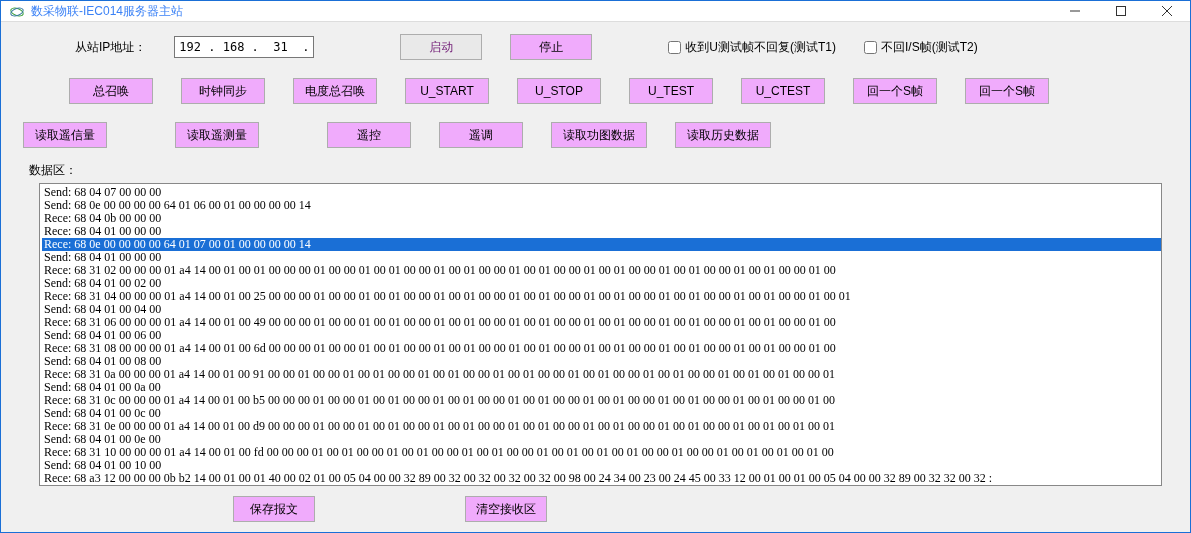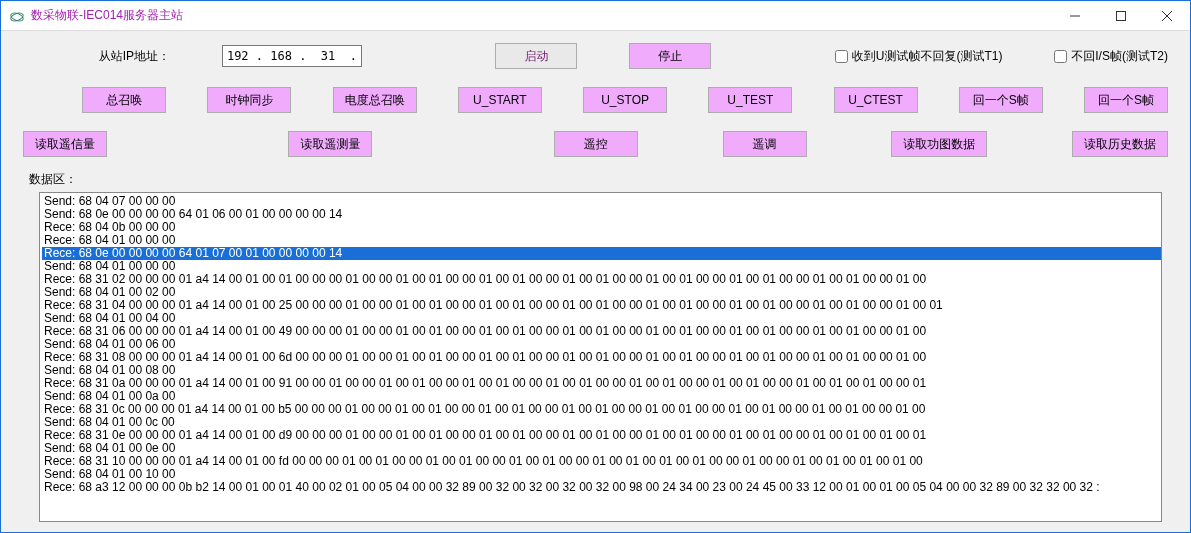--- a/index.html
+++ b/index.html
@@ -3,34 +3,34 @@
 <meta charset="utf-8">
 <style>
   * { box-sizing: border-box; margin: 0; padding: 0; }
   body { font-family: "Microsoft YaHei", "SimSun", Arial, sans-serif; font-size: 12px; background: #fff; }
   .window { width: 1191px; height: 533px; border: 1px solid #1a6fd6; display: flex; flex-direction: column; background: #f0f0f0; }
   .titlebar { height: 30px; background: #fff; display: flex; align-items: center; border-bottom: 1px solid #ddd; }
   .titlebar .icon { width: 16px; height: 16px; margin: 0 6px 0 8px; position: relative; }
   .titlebar .icon::before, .titlebar .icon::after { content:""; position:absolute; border:1px solid #3aa03a; border-radius:50%; }
   .titlebar .icon::before { width:12px; height:6px; left:1px; top:5px; transform:rotate(20deg); }
   .titlebar .icon::after { width:12px; height:6px; left:1px; top:5px; transform:rotate(-20deg); border-color:#3a7aa0; }
-  .titlebar .title { flex: 1; font-size: 12px; color: #a21caf; }
+  .titlebar .title { flex: 1; font-size: 12px; color: #3b82f6; }
   .winbtns { display: flex; height: 100%; }
   .winbtn { width: 46px; display: flex; align-items: center; justify-content: center; color: #333; }
   .client { flex: 1; padding: 12px 22px 10px 22px; background: #f0f0f0; display: flex; flex-direction: column; }
-  .row { display: flex; align-items: center; gap: 28px; margin-bottom: 10px; flex-wrap: nowrap; justify-content: space-between; }
+  .row { display: flex; align-items: center; gap: 28px; margin-bottom: 10px; flex-wrap: nowrap; }
   .row1 { margin-bottom: 18px; }
   .lbl { font-size: 12px; color: #000; white-space: nowrap; }
   .ip-input { width: 140px; height: 22px; border: 1px solid #777; background: #fff; text-align: center; font-family: monospace; font-size: 12px; padding: 0 4px; }
   .btn { height: 26px; min-width: 82px; background: #f0abfc; border: 1px solid #adadad; font-size: 12px; padding: 0 10px; cursor: pointer; white-space: nowrap; }
   .btn.disabled { color: #701a75; background: #e9e9e9; cursor: default; }
   .chk { display: flex; align-items: center; gap: 4px; white-space: nowrap; }
   .chk input { width: 13px; height: 13px; }
   .section-label { font-size: 12px; margin: 4px 0 4px 6px; }
-  .log { flex: 1; background: #fff; border: 1px solid #888; font-family: Liberation Sans, sans-serif; font-size: 12px; line-height: 13px; overflow-y: scroll; overflow-x: auto; white-space: pre; padding: 2px 0 0 2px; margin: 0 6px 0 16px; }
+  .log { flex: 1; background: #fff; border: 1px solid #888; font-family: Liberation Serif, serif; font-size: 12px; line-height: 13px; overflow-y: scroll; overflow-x: auto; white-space: pre; padding: 2px 0 0 2px; margin: 0 6px 0 16px; }
   .log-line { padding: 0 2px; white-space: pre; }
   .log-line.sel { background: #1a6fd6; color: #fff; }
   .bottom-row { display: flex; gap: 150px; padding: 10px 0 0 210px; }
   .row2 .btn, .row3 .btn { min-width: 84px; }
   .spacer { width: 24px; }
 </style>
 </head>
 <body>
 
 <div class="window">
@@ -100,15 +100,19 @@
       <button class="btn">遥控</button>
       <button class="btn">遥调</button>
       <button class="btn" style="min-width:96px">读取功图数据</button>
       <button class="btn" style="min-width:96px">读取历史数据</button>
     </div>
 
     <div class="section-label">数据区：</div>
 
     <div class="log" id="log"><div class="log-line">Send: 68 04 07 00 00 00</div><div class="log-line">Send: 68 0e 00 00 00 00 64 01 06 00 01 00 00 00 00 14</div><div class="log-line">Rece: 68 04 0b 00 00 00</div><div class="log-line">Rece: 68 04 01 00 00 00</div><div class="log-line sel">Rece: 68 0e 00 00 00 00 64 01 07 00 01 00 00 00 00 14</div><div class="log-line">Send: 68 04 01 00 00 00</div><div class="log-line">Rece: 68 31 02 00 00 00 01 a4 14 00 01 00 01 00 00 00 01 00 00 01 00 01 00 00 01 00 01 00 00 01 00 01 00 00 01 00 01 00 00 01 00 01 00 00 01 00 01 00 00 01 00</div><div class="log-line">Send: 68 04 01 00 02 00</div><div class="log-line">Rece: 68 31 04 00 00 00 01 a4 14 00 01 00 25 00 00 00 01 00 00 01 00 01 00 00 01 00 01 00 00 01 00 01 00 00 01 00 01 00 00 01 00 01 00 00 01 00 01 00 00 01 00 01</div><div class="log-line">Send: 68 04 01 00 04 00</div><div class="log-line">Rece: 68 31 06 00 00 00 01 a4 14 00 01 00 49 00 00 00 01 00 00 01 00 01 00 00 01 00 01 00 00 01 00 01 00 00 01 00 01 00 00 01 00 01 00 00 01 00 01 00 00 01 00</div><div class="log-line">Send: 68 04 01 00 06 00</div><div class="log-line">Rece: 68 31 08 00 00 00 01 a4 14 00 01 00 6d 00 00 00 01 00 00 01 00 01 00 00 01 00 01 00 00 01 00 01 00 00 01 00 01 00 00 01 00 01 00 00 01 00 01 00 00 01 00</div><div class="log-line">Send: 68 04 01 00 08 00</div><div class="log-line">Rece: 68 31 0a 00 00 00 01 a4 14 00 01 00 91 00 00 01 00 00 01 00 01 00 00 01 00 01 00 00 01 00 01 00 00 01 00 01 00 00 01 00 01 00 00 01 00 01 00 01 00 00 01</div><div class="log-line">Send: 68 04 01 00 0a 00</div><div class="log-line">Rece: 68 31 0c 00 00 00 01 a4 14 00 01 00 b5 00 00 00 01 00 00 01 00 01 00 00 01 00 01 00 00 01 00 01 00 00 01 00 01 00 00 01 00 01 00 00 01 00 01 00 00 01 00</div><div class="log-line">Send: 68 04 01 00 0c 00</div><div class="log-line">Rece: 68 31 0e 00 00 00 01 a4 14 00 01 00 d9 00 00 00 01 00 00 01 00 01 00 00 01 00 01 00 00 01 00 01 00 00 01 00 01 00 00 01 00 01 00 00 01 00 01 00 01 00 01</div><div class="log-line">Send: 68 04 01 00 0e 00</div><div class="log-line">Rece: 68 31 10 00 00 00 01 a4 14 00 01 00 fd 00 00 00 01 00 01 00 00 01 00 01 00 00 01 00 01 00 00 01 00 01 00 01 00 01 00 00 01 00 00 01 00 01 00 01 00 01 00</div><div class="log-line">Send: 68 04 01 00 10 00</div><div class="log-line">Rece: 68 a3 12 00 00 00 0b b2 14 00 01 00 01 40 00 02 01 00 05 04 00 00 32 89 00 32 00 32 00 32 00 32 00 98 00 24 34 00 23 00 24 45 00 33 12 00 01 00 01 00 05 04 00 00 32 89 00 32 32 00 32 :</div></div>
 
+    <div class="bottom-row">
+      <button class="btn">保存报文</button>
+      <button class="btn">清空接收区</button>
+    </div>
 
   </div>
 </div>
 
 </body></html>

